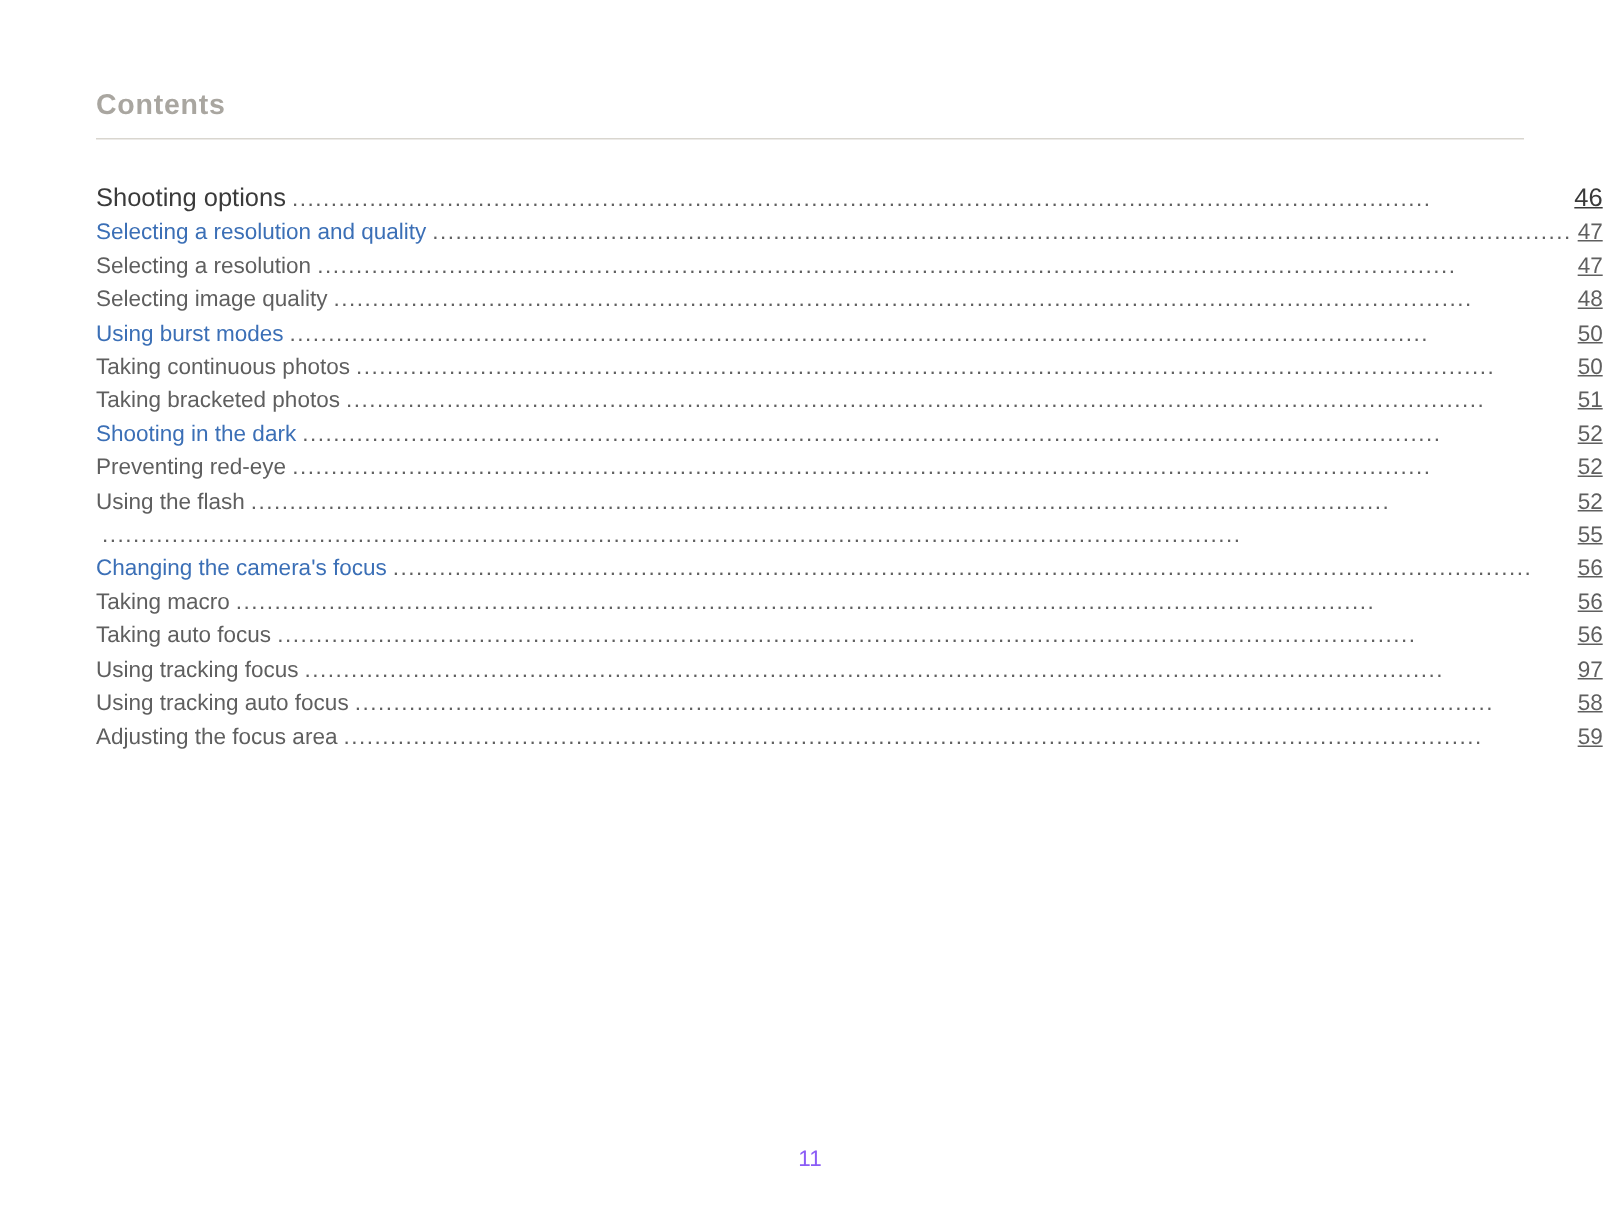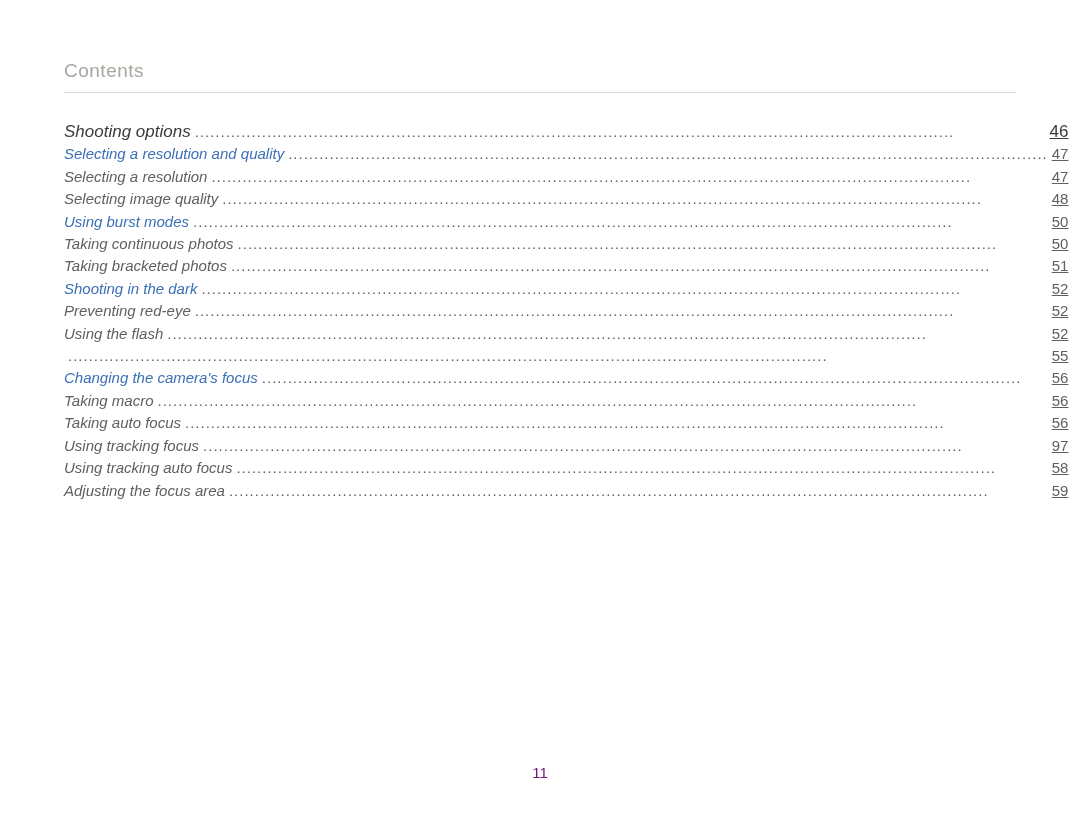--- a/index.html
+++ b/index.html
@@ -1,30 +1,30 @@
 <!DOCTYPE html>
 <html><head>
 <meta charset="utf-8">
 <style>
   * { box-sizing: border-box; margin: 0; padding: 0; }
   html, body { width: 1080px; height: 815px; background: #fff; font-family: Arial, Helvetica, sans-serif; color: #5f5f5f; }
   .page { padding: 60px 64px 0 64px; position: relative; height: 100%; }
-  .header { color: #a9a6a0; font-size: 19px; letter-spacing: 0.5px; font-weight: 400; margin-bottom: 10px; }
+  .header { color: #a9a6a0; font-size: 19px; letter-spacing: 0.5px; font-weight: 700; margin-bottom: 10px; }
   .rule { border: none; border-top: 1px solid #d9d6cf; margin-bottom: 28px; }
   .columns { display: flex; gap: 62px; }
   .col { flex: 1; }
   .toc-row { display: flex; align-items: baseline; white-space: nowrap; font-size: 15px; line-height: 22.4px; }
-  .toc-label { flex: 0 0 auto; font-style: italic; }
+  .toc-label { flex: 0 0 auto; }
   .toc-dots { flex: 1 1 auto; overflow: hidden; letter-spacing: 1px; color: #5f5f5f; margin: 0 4px; }
   .toc-dots::after { content: " ..................................................................................................................................................."; }
   .toc-page { flex: 0 0 auto; color: #5f5f5f; text-decoration: underline; }
   .toc-row.link .toc-label { color: #3b6fb6; }
   .toc-row.heading .toc-label { color: #3a3a3a; font-size: 17px; }
   .toc-row.heading .toc-page { color: #3a3a3a; font-size: 17px; }
-  .page-number { position: absolute; bottom: 34px; left: 0; right: 0; text-align: center; color: #701a75; font-size: 15px; }
+  .page-number { position: absolute; bottom: 34px; left: 0; right: 0; text-align: center; color: #8b5cf6; font-size: 15px; }
 </style>
 </head>
 <body>
 
 <div class="page">
   <div class="header">Contents</div>
   <hr class="rule">
   <div class="columns">
     <div class="col" id="col-0">
         <div class="toc-row heading">

